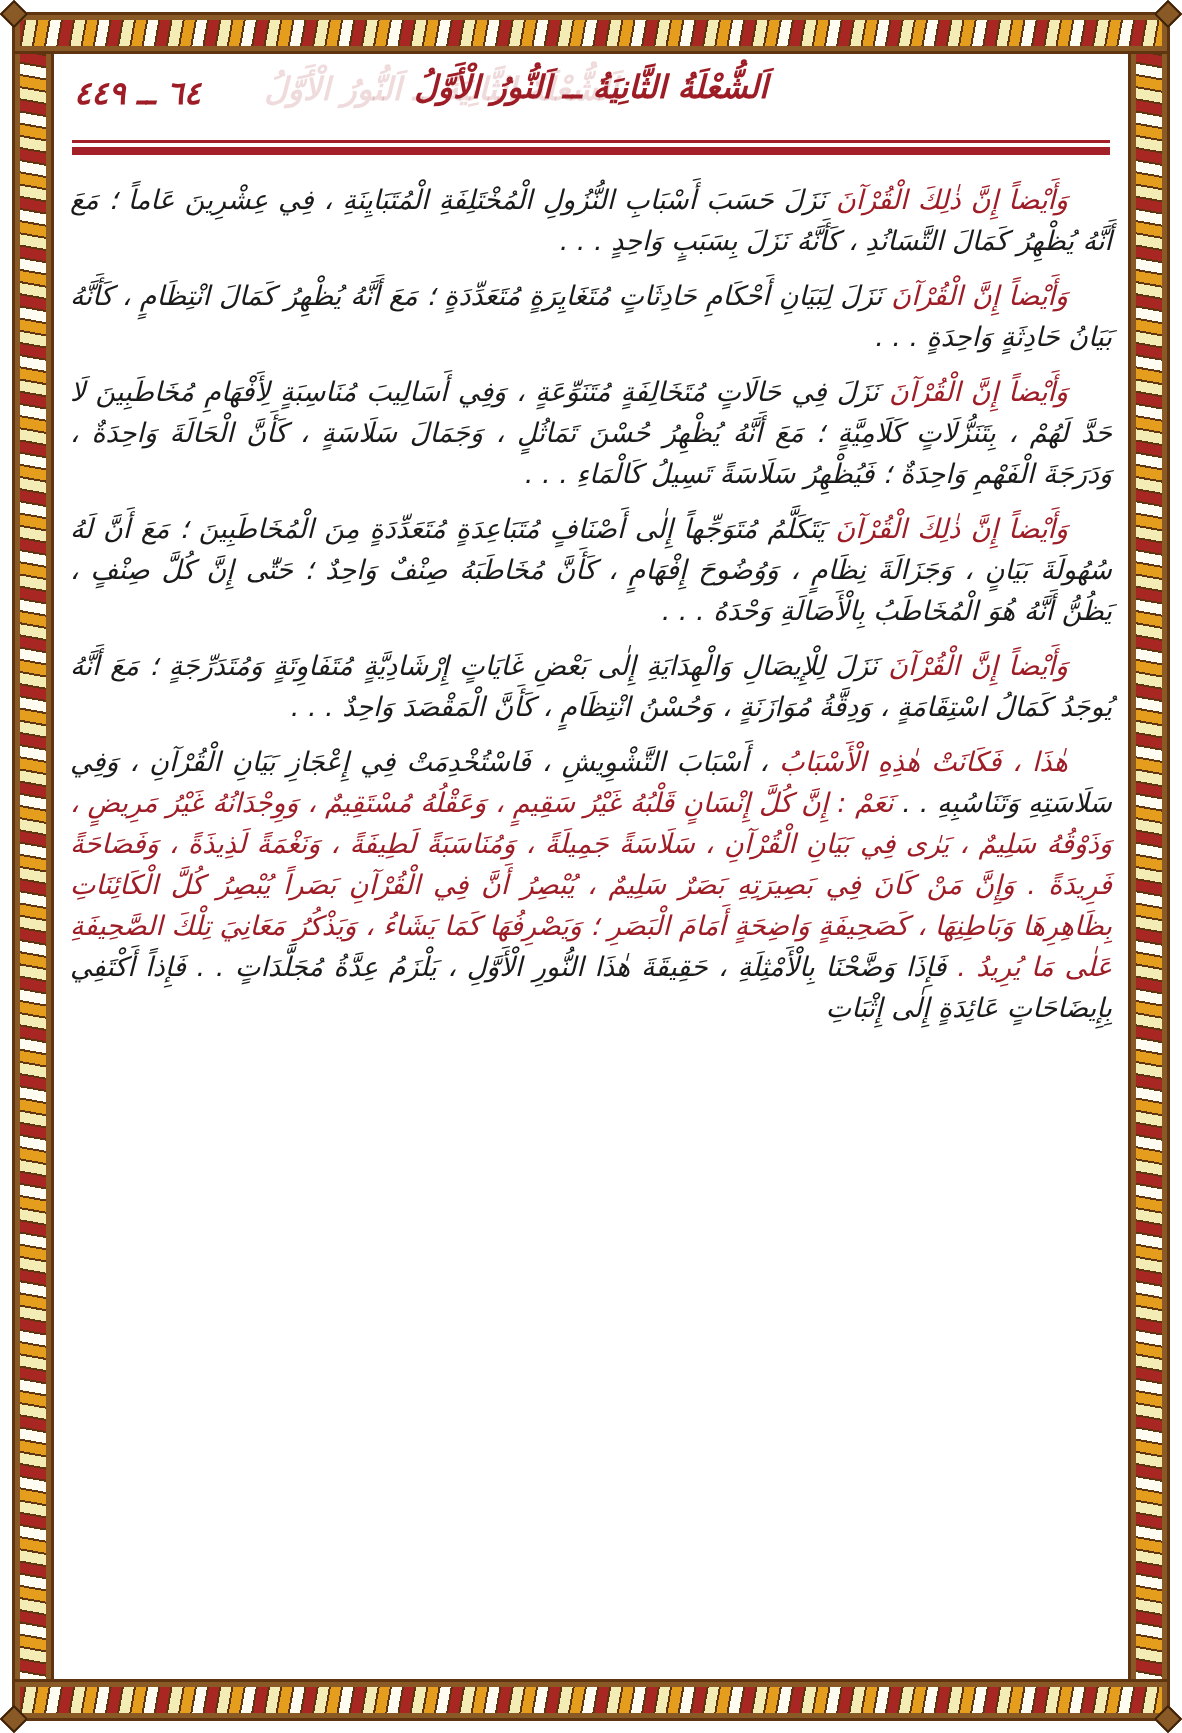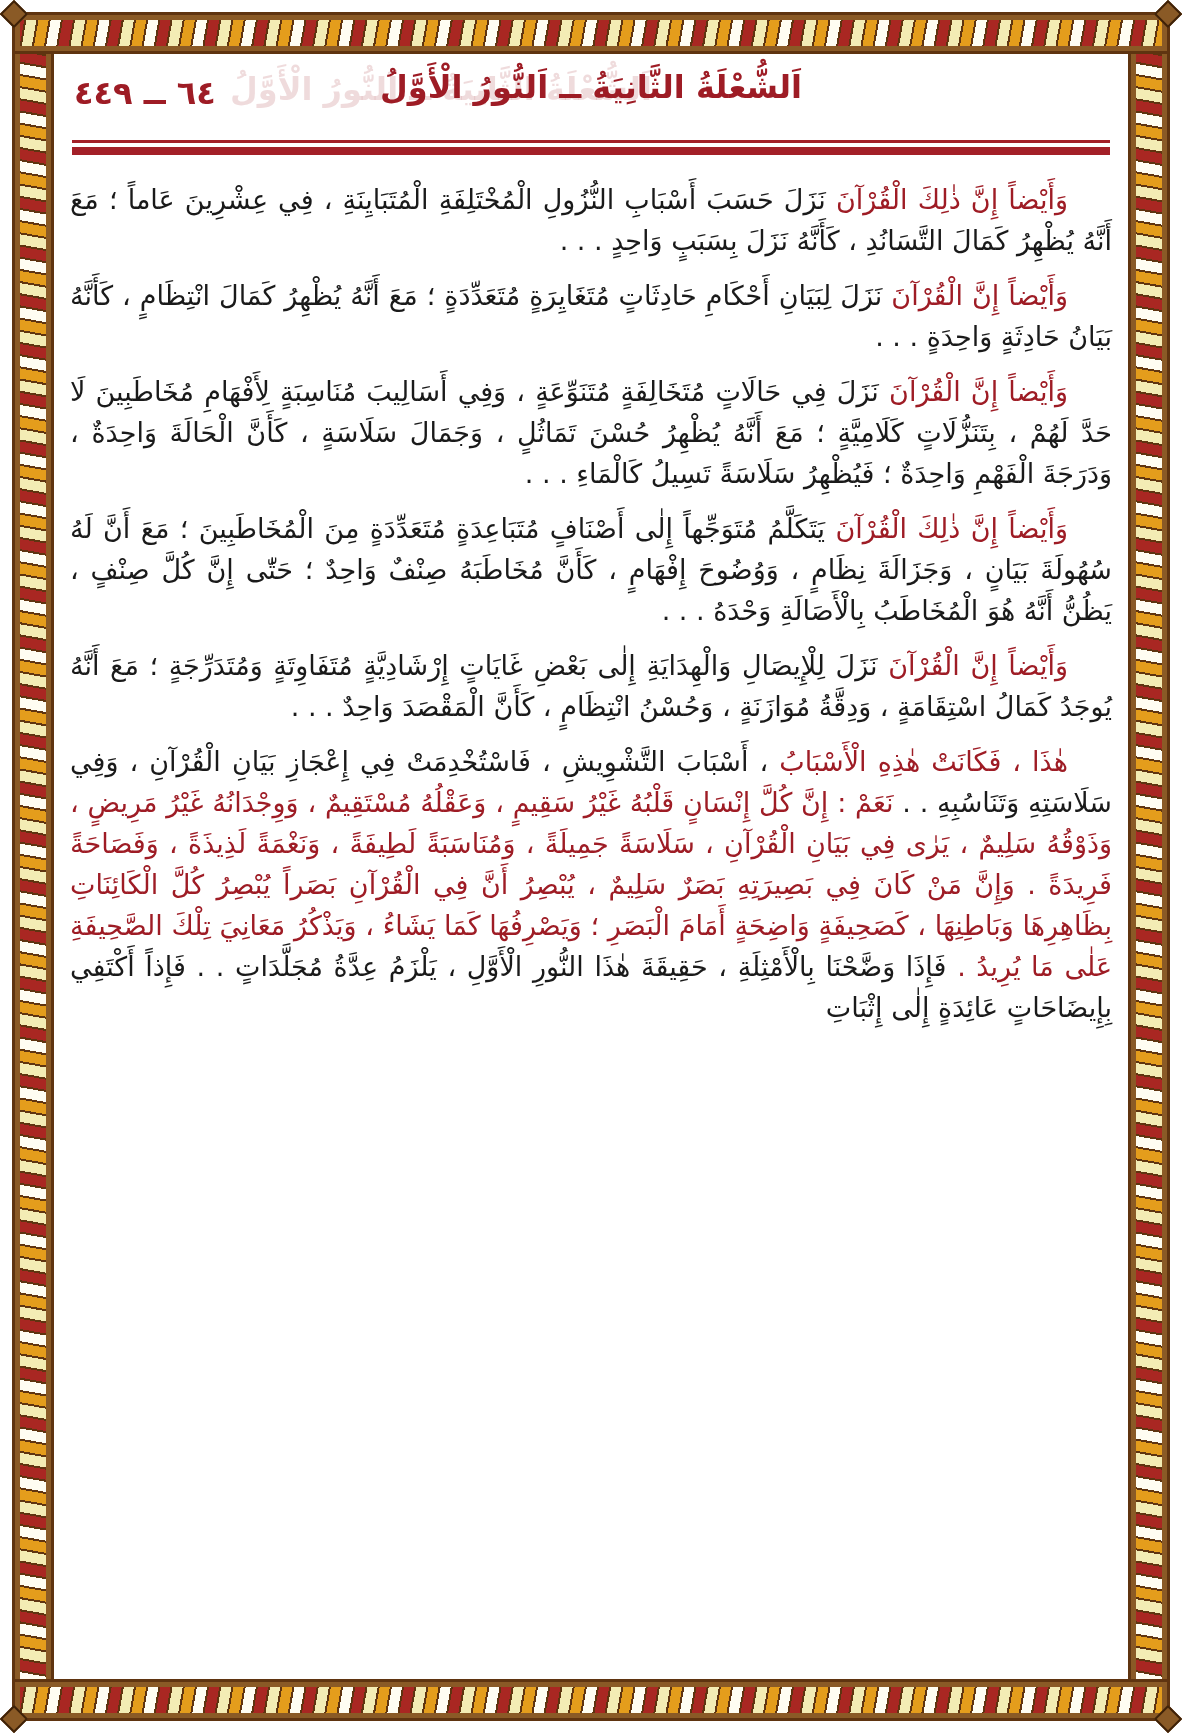--- a/index.html
+++ b/index.html
@@ -49,20 +49,21 @@
   .corner.br { bottom: 4px; right: 4px; }
 
   
   .content {
     position: absolute;
     inset: 54px;
     padding: 6px 16px 12px 16px;
     overflow: hidden;
     direction: rtl;
     box-sizing: border-box;
+    font-style: italic;
   }
   .header { position: relative; height: 72px; }
   .pagenum {
     position: absolute; left: 4px; top: 14px;
     font-size: 32px; font-weight: bold; color: #9e1c25;
     white-space: nowrap;
   }
   .title-wrap {
     position: absolute; left: 0; right: 0; top: 8px;
     text-align: center;

